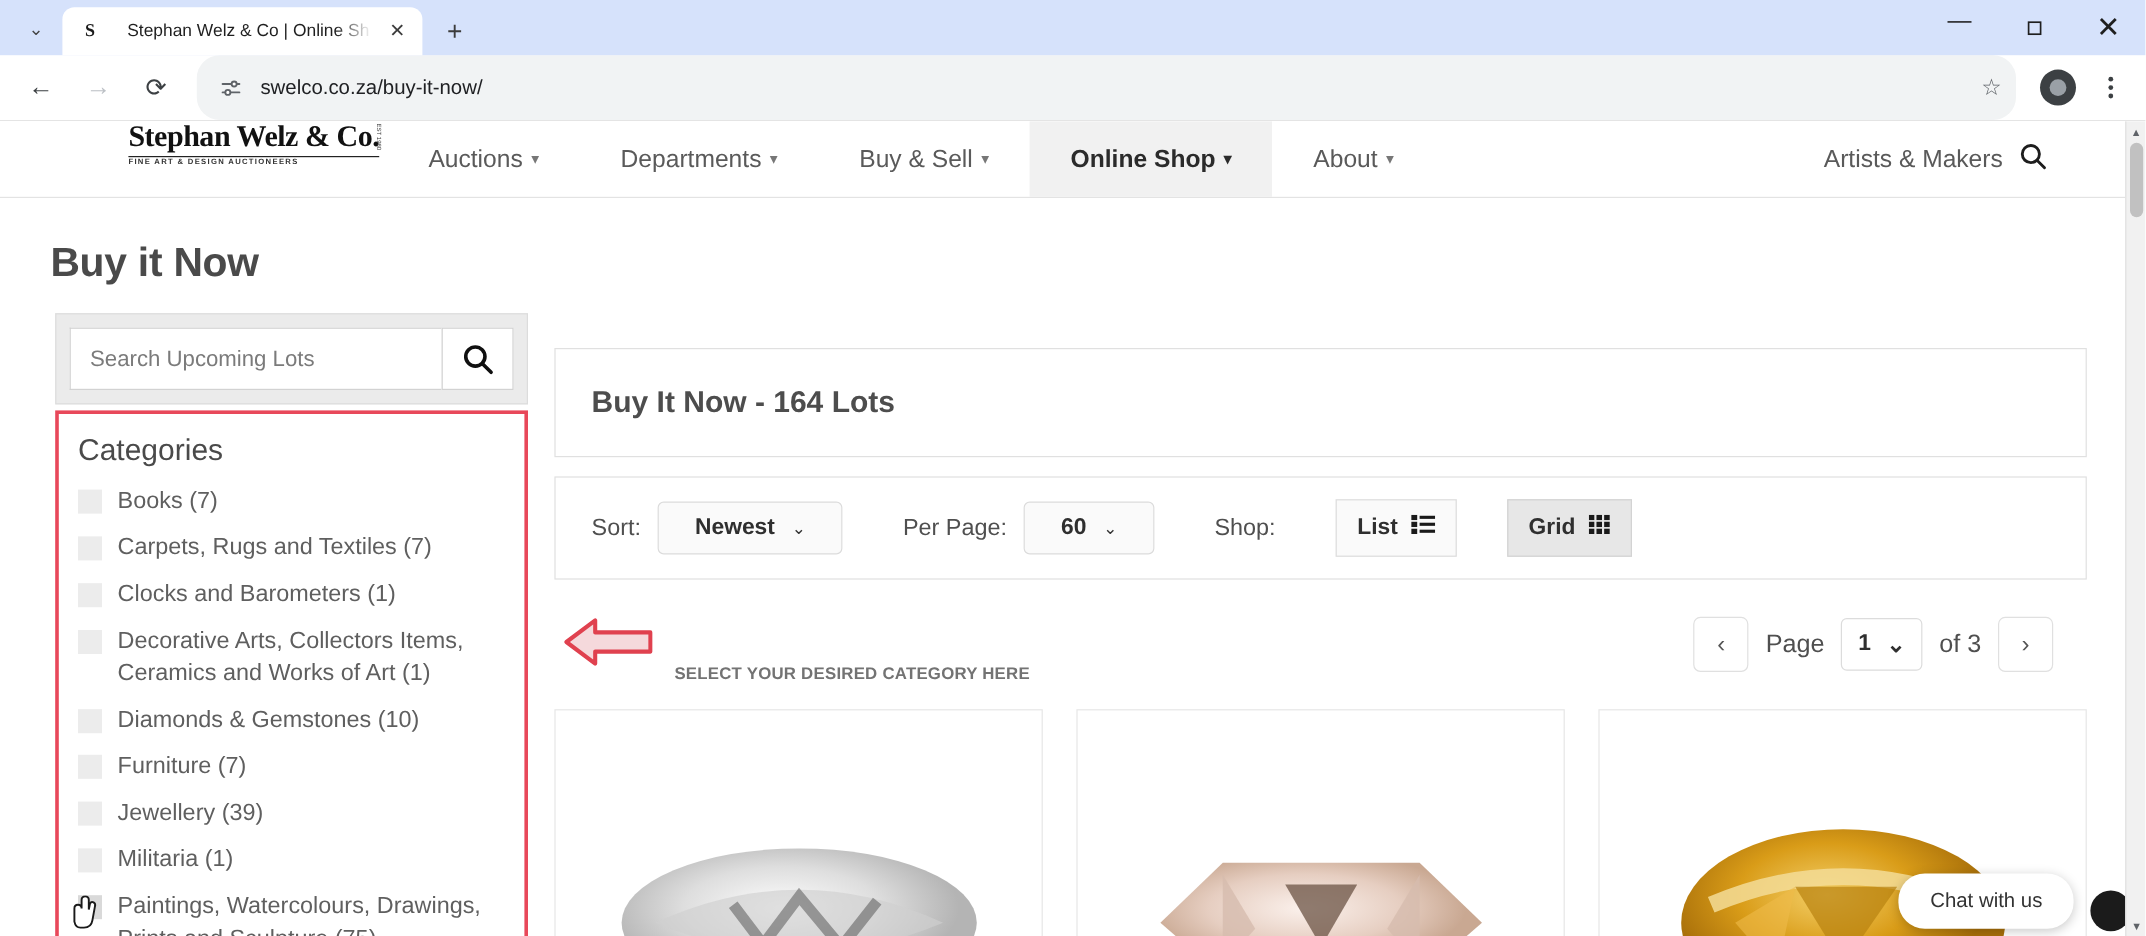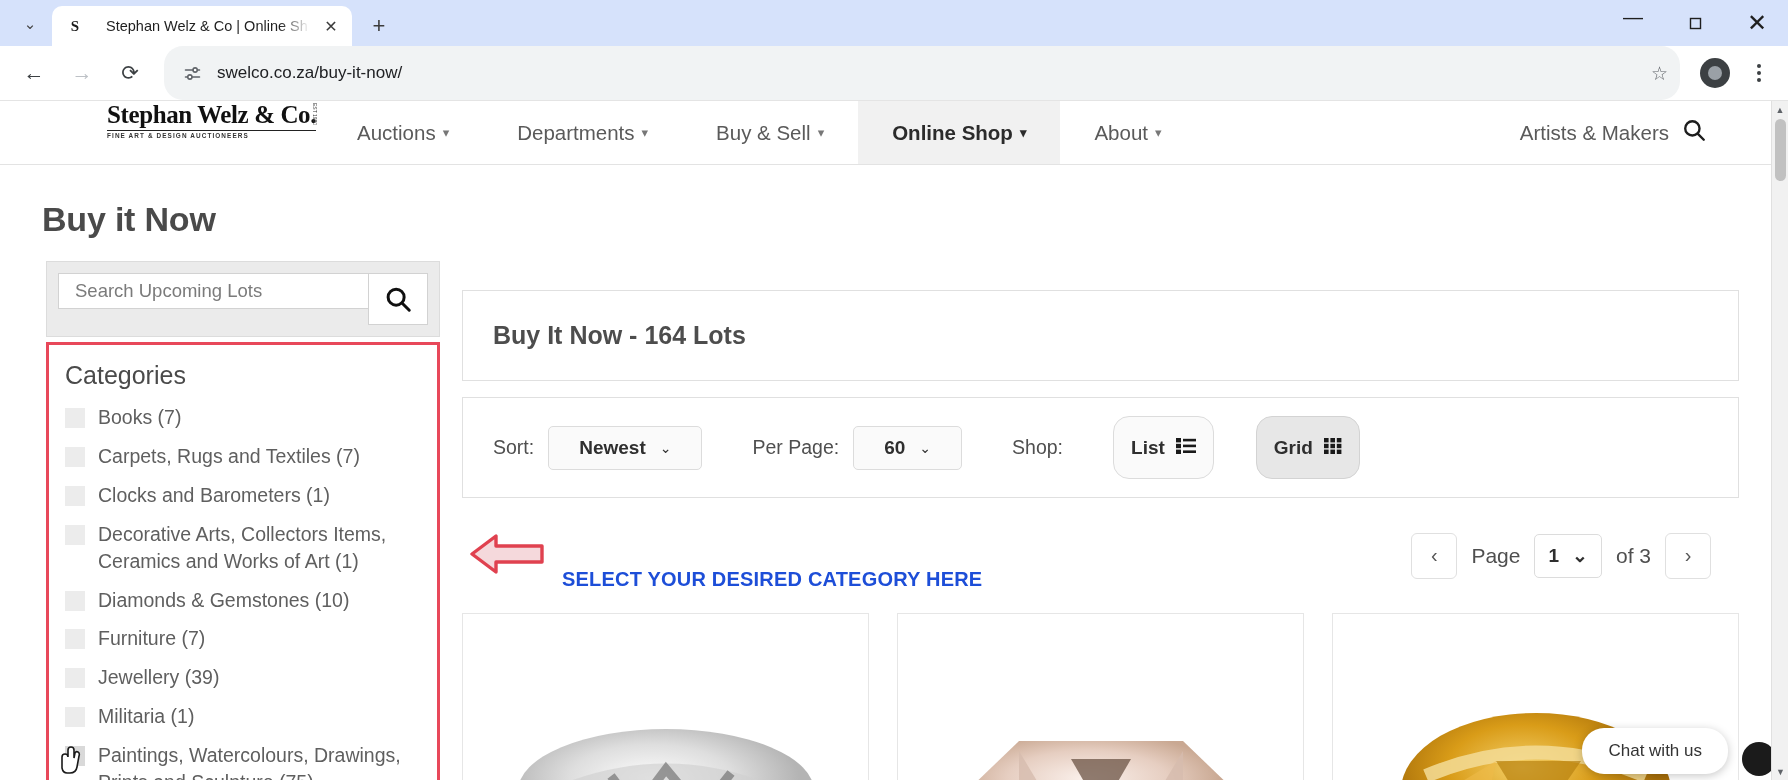--- a/index.html
+++ b/index.html
@@ -87,21 +87,21 @@
   .navitem.active { background: #f1f1f1; color: #2b2b2b; font-weight: bold; }
   .navitem.active .caret { color: #2b2b2b; }
   .navsearch { display:flex; align-items:center; gap: 12px; padding-right: 64px; }
   .navsearch .label { font-size: 20.5px; color: #5a5a5a; white-space: nowrap; }
 
   .pagetitle { font-size: 34px; font-weight: bold; color: #4a4a4a; padding: 35px 0 0 42px; letter-spacing: -0.2px; }
 
   .body-grid { display: flex; padding: 22px 0 0 0; gap: 0; }
   .sidebar { width: 440px; padding-left: 46px; }
   .search-panel { background: #ebebeb; border: 1px solid #dcdcdc; padding: 11px; display: flex; }
-  .search-input-wrap { flex: 1; background: #fff; border: 1px solid #d2d2d2; border-right: none; height: 36px;
+  .search-input-wrap { flex: 1; background: #fff; border: 1px solid #d2d2d2; border-right: none; height: 52px;
                        display:flex; align-items:center; padding: 17px 16px; }
   .search-input-wrap input { border: none; outline: none; width: 100%; font-size: 18.5px; color: #5f5f5f;
                              font-family: "Liberation Sans", sans-serif; background: transparent; }
   .search-input-wrap input::placeholder { color: #7b7b7b; }
   .search-btn { width: 60px; height: 52px; background: #fff; border: 1px solid #d2d2d2;
                 display:flex; align-items:center; justify-content:center; }
 
   .cat-box { border: 3px solid #e8485a; margin-top: 5px; padding: 16px 18px 10px 16px; }
   .cat-title { font-size: 25px; color: #4a4a4a; margin-bottom: 14px; }
   .cat-item { display: flex; align-items: flex-start; gap: 13px; margin-bottom: 12px; }
@@ -114,28 +114,28 @@
   .panel-title { font-size: 25px; font-weight: bold; color: #4d4d4d; padding: 30px 30px; }
   .toolbar { background: #fff; border: 1px solid #e0e0e0; margin-top: 16px;
              display: flex; align-items: center; padding: 18px 30px; gap: 14px; }
   .tb-label { font-size: 19.5px; color: #4f4f4f; }
   .select {
     border: 1px solid #dcdcdc; border-radius: 5px; background: #fafafa; height: 44px;
     display:flex; align-items:center; gap: 14px; padding: 0 30px; font-size: 19px;
     font-weight: bold; color: #2f2f2f;
   }
   .select .chev { font-size: 14px; font-weight: normal; color: #333; }
-  .viewbtn { border: 1px solid #dcdcdc; border-radius: 16px; background: #fafafa; height: 63px;
+  .viewbtn { border: 1px solid #dcdcdc; border-radius: 0; background: #fafafa; height: 48px;
              display:flex; align-items:center; gap: 11px; padding: 0 17px; font-size: 19px;
              font-weight: bold; color: #2f2f2f; }
   .viewbtn.sel { background: #e7e7e7; border-color: #d3d3d3; }
   .sp20 { width: 22px; }
 
   .annot-row { display: flex; align-items: center; margin-top: 22px; padding-left: 8px; }
-  .annot-text { font-size: 20px; font-weight: bold; color: #1d4ed8; letter-spacing: 0.2px; margin-left: 18px; margin-top: 48px; }
+  .annot-text { font-size: 14px; font-weight: bold; color: #737373; letter-spacing: 0.2px; margin-left: 18px; margin-top: 48px; }
   .pager { margin-left: auto; display:flex; align-items:center; gap: 14px; padding-right: 28px; }
   .pgbtn { width: 46px; height: 46px; border: 1px solid #e0e0e0; border-radius: 6px; background: #fff;
            display:flex; align-items:center; justify-content:center; font-size: 20px; color: #555; }
   .pg-label { font-size: 21px; color: #4f4f4f; }
   .pg-sel { border: 1px solid #dcdcdc; border-radius: 5px; background: #fff; height: 44px;
             display:flex; align-items:center; gap: 13px; padding: 0 13px; font-size: 19px;
             font-weight: bold; color: #2f2f2f; }
 
   .cards { display: flex; gap: 28px; margin-top: 22px; }
   .card { flex: 1; height: 250px; background: #fff; border: 1px solid #e6e6e6;

